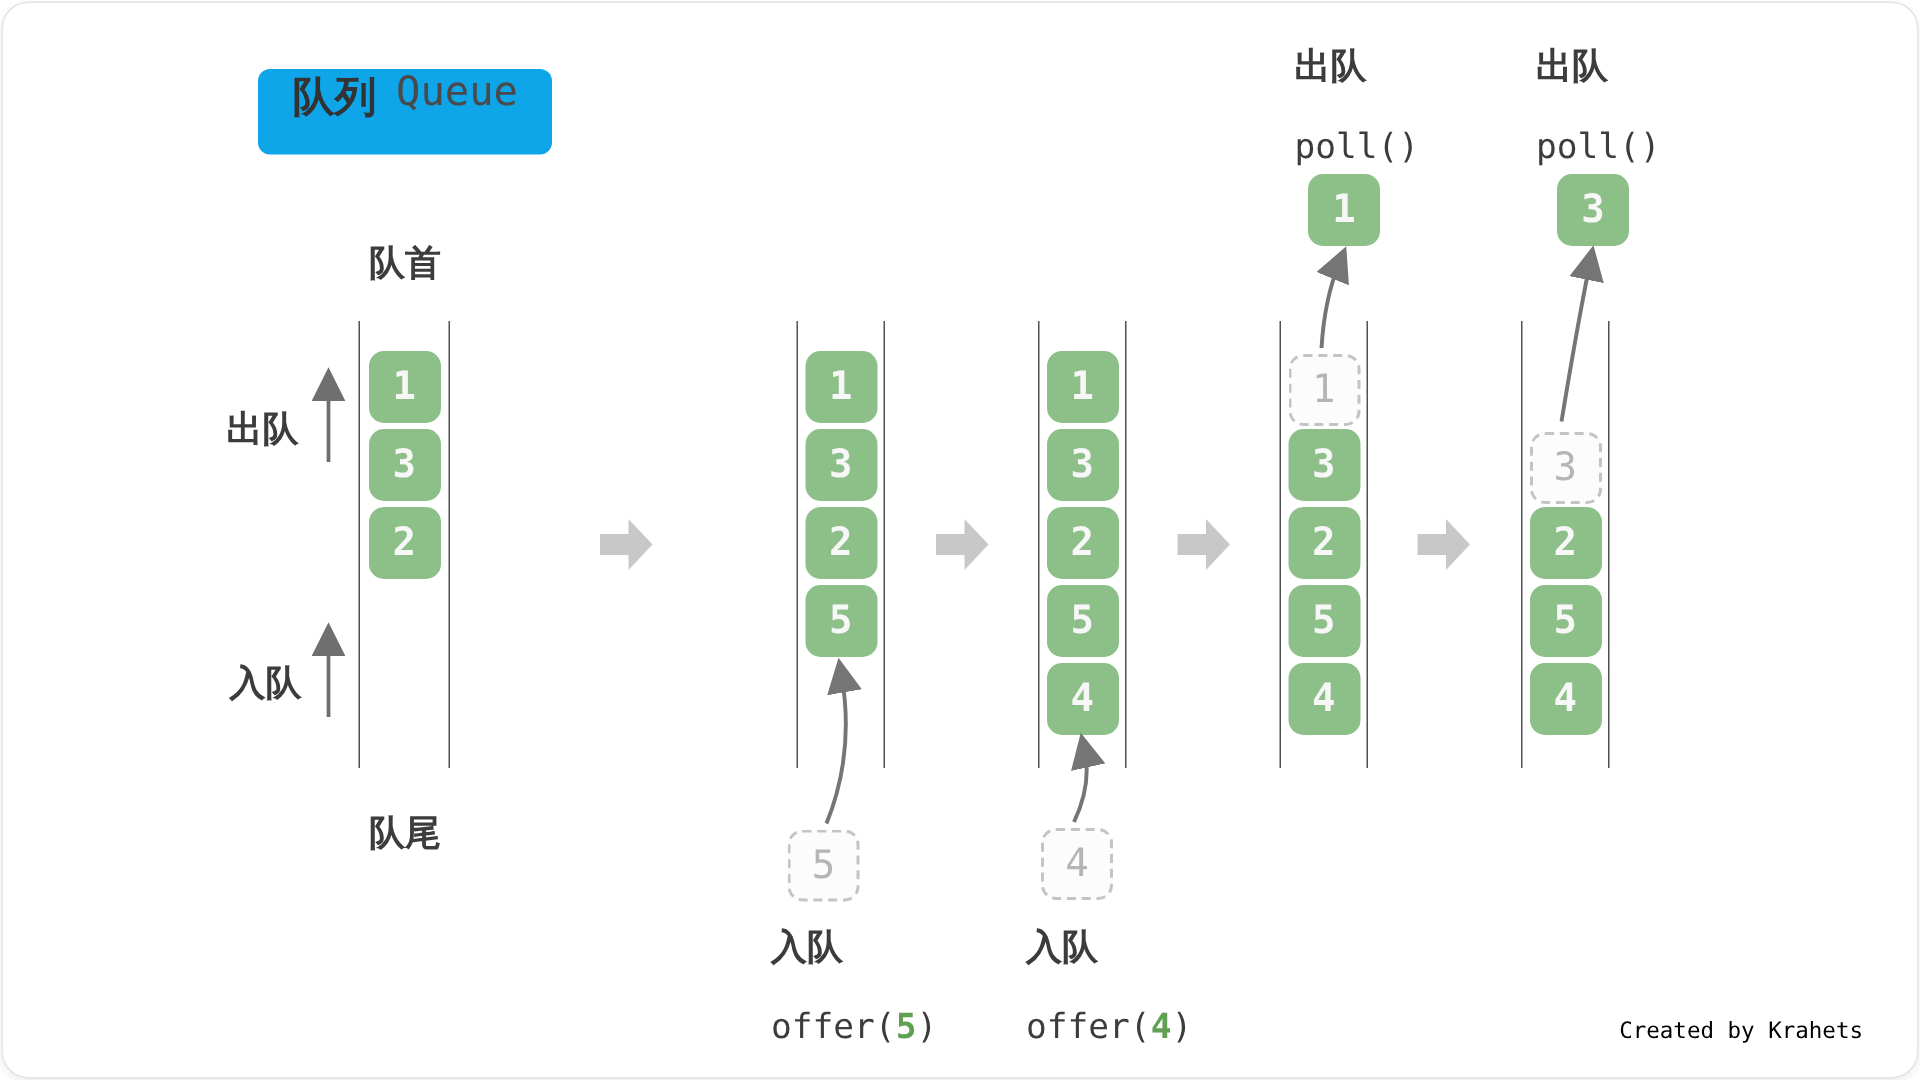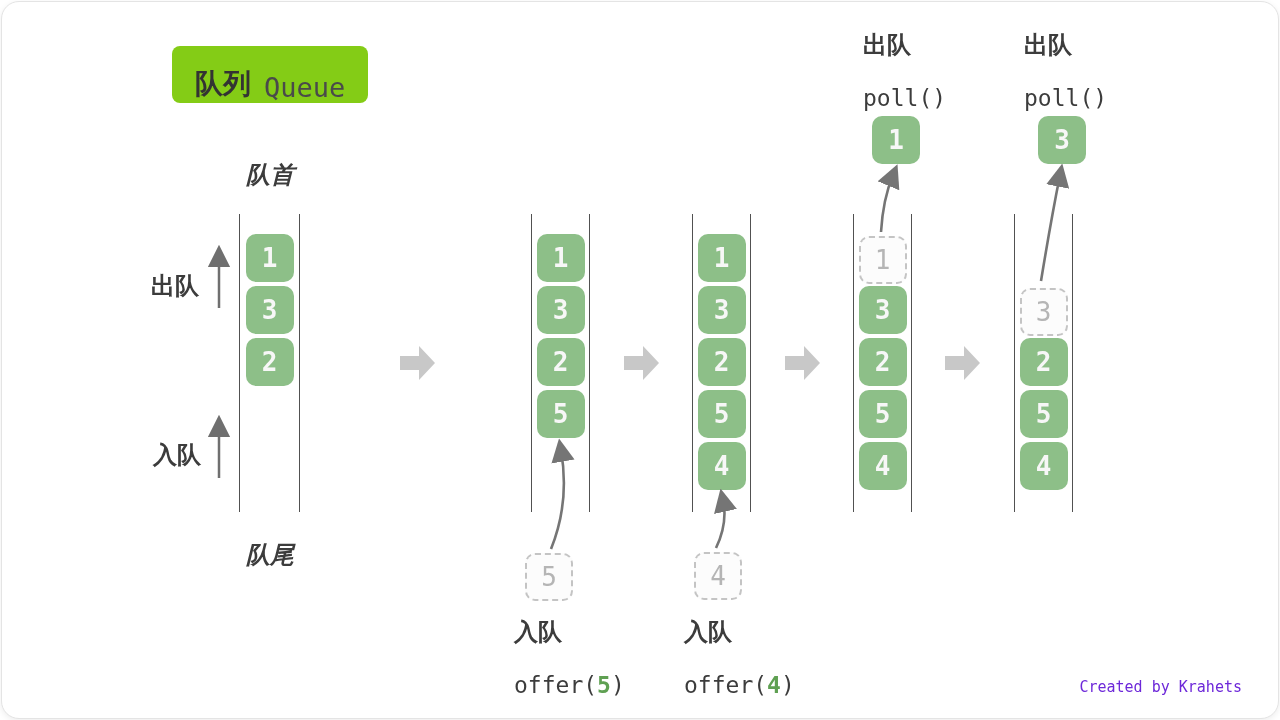--- a/index.html
+++ b/index.html
@@ -1,47 +1,47 @@
 <!DOCTYPE html>
 <html><head>
 <meta charset="utf-8">
 <style>
   html,body{margin:0;padding:0;width:1280px;height:720px;background:#ffffff;overflow:hidden;
     font-family:"Liberation Sans","DejaVu Sans",sans-serif;}
   .canvas{position:absolute;inset:1px;background:#ffffff;border:1px solid #e4e4e4;
     border-radius:18px;box-shadow:0 2px 6px rgba(0,0,0,.07);}
   
   .title-box{position:absolute;left:170px;top:44px;height:57px;padding:0 23px;
-    background:#84cc16;border-radius:8px;display:flex;align-items:flex-end;gap:13px;}
+    background:#0ea5e9;border-radius:8px;display:flex;align-items:flex-start;gap:13px;}
   .title-zh{font-size:28px;font-weight:bold;color:#333333;}
   .title-en{font-size:27px;color:#4a4a4a;font-family:"DejaVu Sans Mono","Liberation Mono",monospace;}
   
   .lbl{position:absolute;font-size:24px;font-weight:bold;color:#3c3c3c;white-space:nowrap;}
-  .lbl.centered{width:62px;text-align:center;font-style:italic;}
+  .lbl.centered{width:62px;text-align:center;}
   
   .queue{position:absolute;top:212px;height:298px;border-left:1.5px solid #515151;
     border-right:1.5px solid #515151;}
   
   .cell{position:absolute;width:48px;height:48px;border-radius:10px;background:#8dbf88;
     color:#f7f7f7;font-size:26px;font-weight:bold;display:flex;align-items:center;justify-content:center;
     font-family:"DejaVu Sans Mono","Liberation Mono",monospace;}
   .queue .cell{left:50%;transform:translateX(-50%);}
   .cell.dashed{background:#fcfcfc;border:2px dashed #c4c4c4;color:#b5b5b5;font-weight:normal;
     width:44px;height:44px;}
   .cell.floating{position:absolute;}
   
   .op{position:absolute;white-space:nowrap;}
   .op-zh{font-size:24px;font-weight:bold;color:#3c3c3c;line-height:1;margin-bottom:13px;}
   .op-code{font-size:23px;color:#3c3c3c;line-height:1;
     font-family:"DejaVu Sans Mono","Liberation Mono",monospace;margin-top:30px;}
   .op-code .arg{color:#5fa052;font-weight:bold;}
   
   .overlay{position:absolute;inset:0;pointer-events:none;}
   
-  .watermark{position:absolute;right:36px;top:676px;font-size:15px;color:#6d28d9;
+  .watermark{position:absolute;right:36px;top:676px;font-size:15px;color:#000000;
     font-family:"DejaVu Sans Mono","Liberation Mono",monospace;}
 </style>
 </head>
 <body>
 
 <div class="canvas">
 
   <div class="title-box">
     <span class="title-zh">队列</span>
     <span class="title-en">Queue</span>

